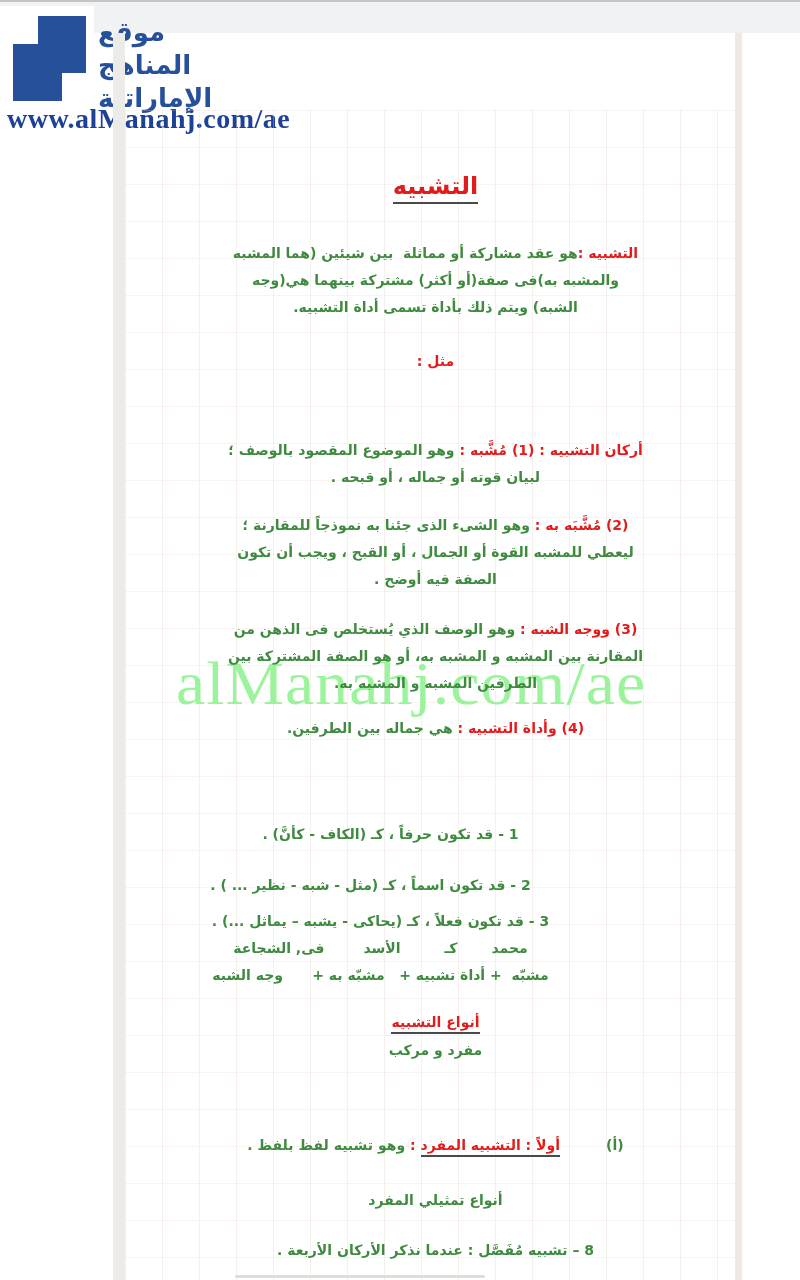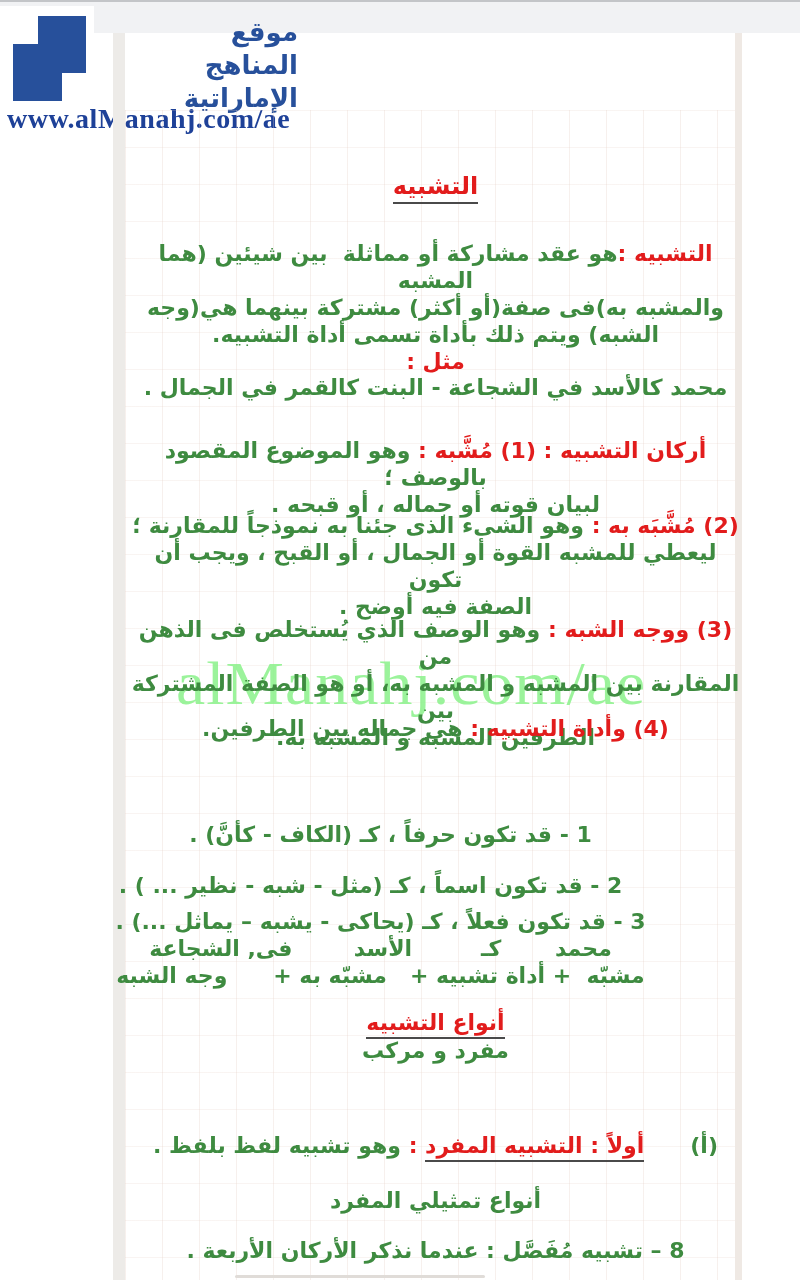--- a/index.html
+++ b/index.html
@@ -12,21 +12,21 @@
   .topbar{
     position:absolute;left:0;top:0;width:800px;height:33px;
     background:#f1f2f4;border-top:2px solid #c3c5c8;box-sizing:border-box;
   }
   .logo-card{position:absolute;left:0;top:6px;width:94px;height:104px;background:#ffffff;}
   .sq{position:absolute;background:#27509b;}
   .sq-top{left:38px;top:10px;width:48px;height:57px;}
   .sq-bottom{left:13px;top:38px;width:49px;height:57px;}
   .site-name{
     position:absolute;left:98px;top:16px;width:200px;
-    text-align:right;color:#27509b;font-weight:bold;
+    text-align:left;color:#27509b;font-weight:bold;
     font-size:26px;line-height:33px;direction:rtl;
   }
   .site-url{
     position:absolute;left:7px;top:103px;
     font-family:"Liberation Serif","DejaVu Serif",serif;
     font-weight:bold;font-size:28px;color:#1e4198;letter-spacing:.5px;
   }
   .edge{position:absolute;top:33px;bottom:0;}
   .edge-left{left:113px;width:12px;background:#edebe8;}
   .edge-right{left:735px;width:7px;background:#efe9e4;}
@@ -43,21 +43,21 @@
     font-size:62px;color:#8af28a;opacity:.85;white-space:nowrap;
     transform:scaleX(1.06);transform-origin:left center;letter-spacing:1px;
     z-index:1;
   }
   .content{
     position:absolute;left:129px;top:0;width:613px;height:1280px;
     direction:rtl;z-index:2;margin-top:48px;
   }
   .blk{
     position:absolute;left:0;width:100%;text-align:center;
-    font-weight:bold;font-size:22px;line-height:27px;
+    font-weight:bold;font-size:14px;line-height:27px;
   }
   .red{color:#e21c1c;}
   .green{color:#3e8b40;}
   .u{border-bottom:2px solid #4a4a4a;padding-bottom:2px;}
   .pre{white-space:pre-wrap;}
   .t24{font-size:24px;}
   .s45{transform:translateX(-45px);}
   .s55{transform:translateX(-55px);}
   .s65{transform:translateX(-65px);}
   .s30{transform:translateX(-30px);}
@@ -95,21 +95,20 @@
       <span class="red u">التشبيه</span>
     </div>
 
     <div class="blk" style="top:192px">
       <span class="red">التشبيه :</span><span class="green pre">هو عقد مشاركة أو مماثلة  بين شيئين (هما المشبه
 والمشبه به)فى صفة(أو أكثر) مشتركة بينهما هي(وجه
 الشبه) ويتم ذلك بأداة تسمى أداة التشبيه.</span>
     </div>
 
     <div class="blk red" style="top:300px">مثل :</div>
-    <div class="blk green" style="top:326px">محمد كالأسد في الشجاعة - البنت كالقمر في الجمال .</div>
 
     <div class="blk" style="top:389px">
       <span class="red">أركان التشبيه : (1) مُشَّبه : </span><span class="green pre">وهو الموضوع المقصود بالوصف ؛
 لبيان قوته أو جماله ، أو قبحه .</span>
     </div>
 
     <div class="blk" style="top:464px">
       <span class="red">(2) مُشَّبَه به : </span><span class="green pre">وهو الشىء الذى جئنا به نموذجاً للمقارنة ؛
 ليعطي للمشبه القوة أو الجمال ، أو القبح ، ويجب أن تكون
 الصفة فيه أوضح .</span>

